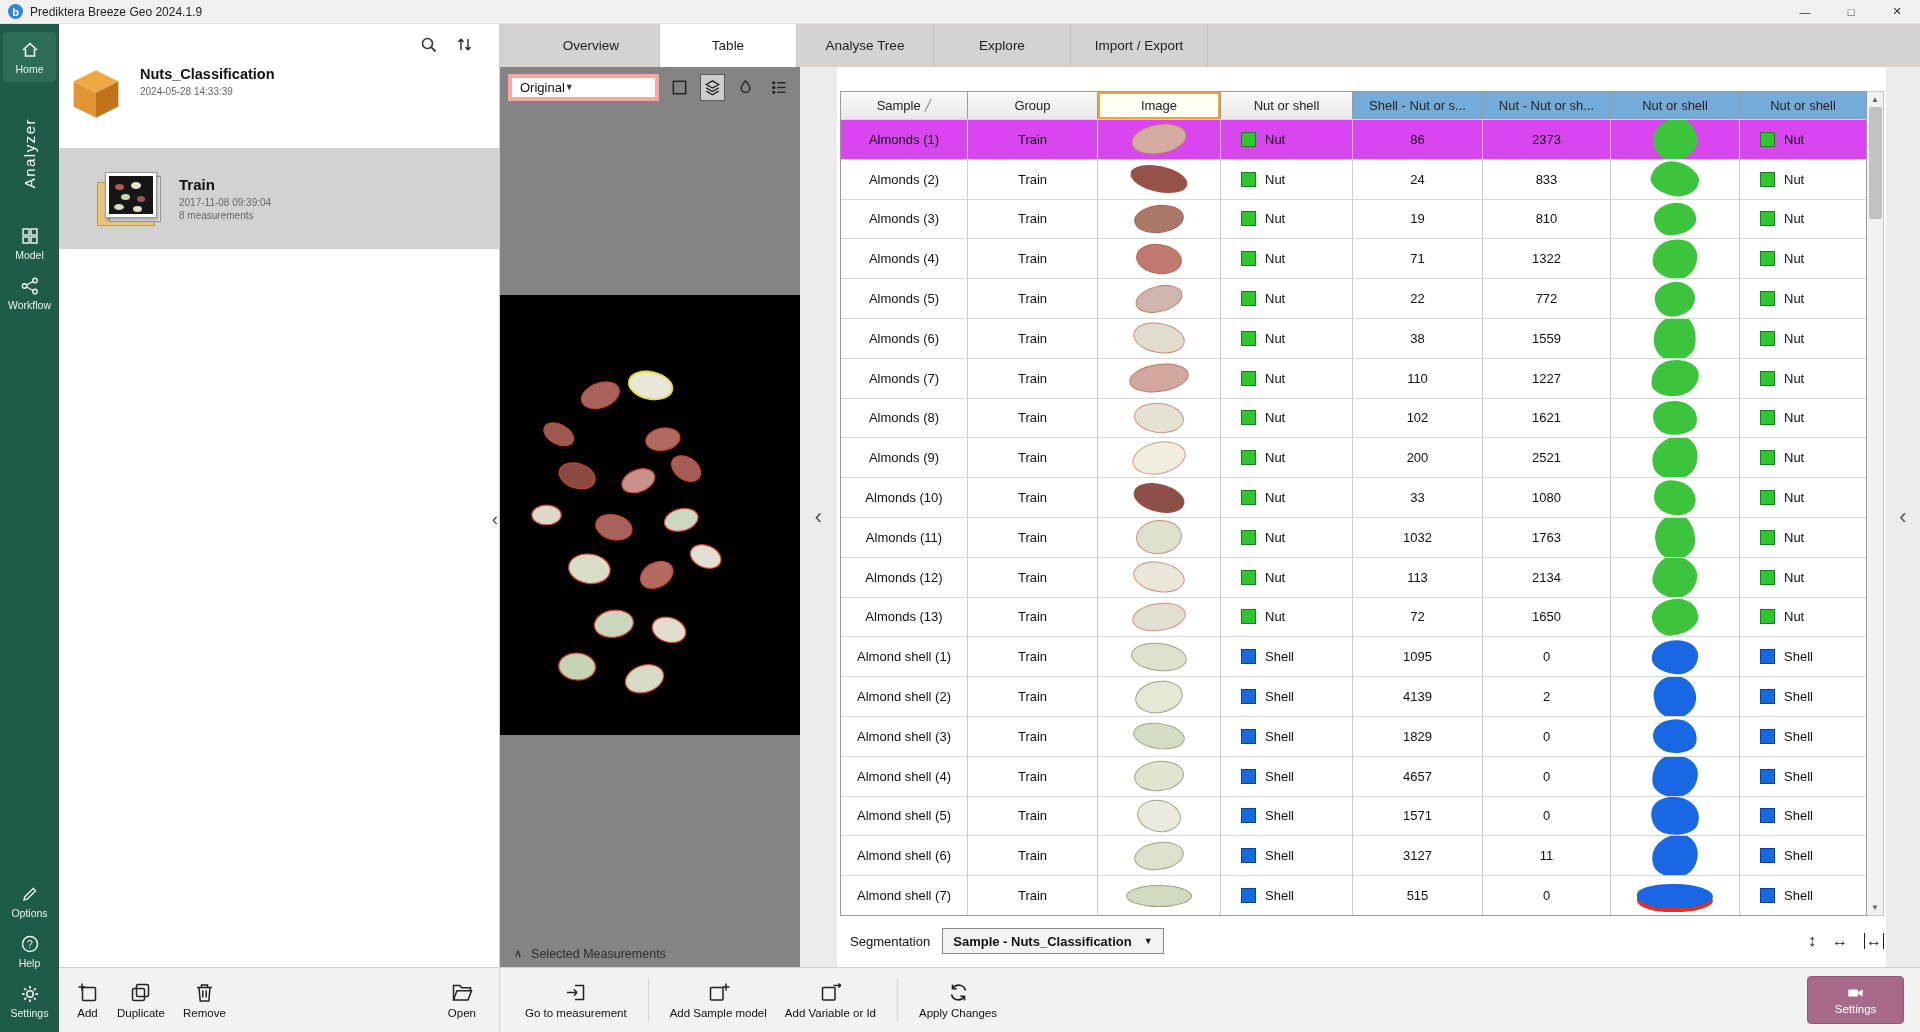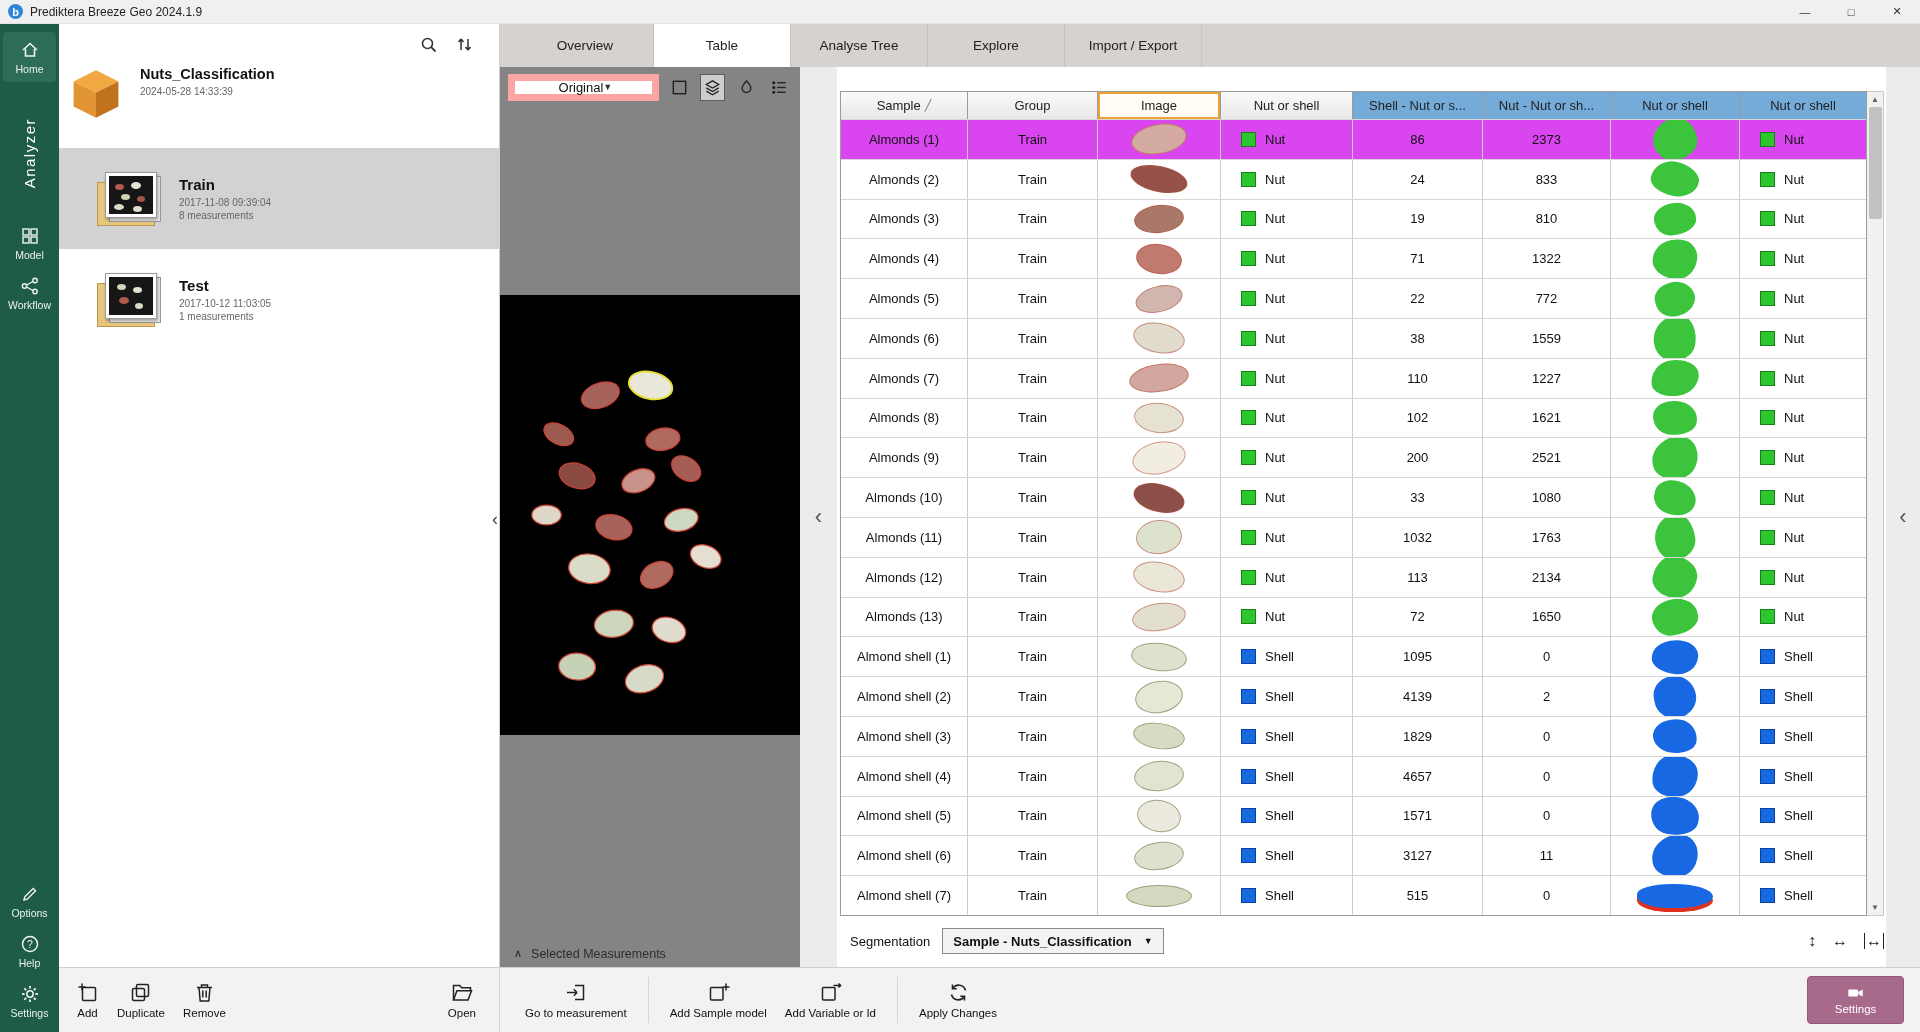--- a/index.html
+++ b/index.html
@@ -43,29 +43,29 @@
   .mt-l1 { right:2px; bottom:6px; }
   .mt-l2 { right:6px; top:2px; background:#fff; padding:3px; box-shadow:1px 2px 3px rgba(0,0,0,.3); }
   .mt-photo { width:100%; height:100%; background:#161616; position:relative; overflow:hidden; }
   .mt-photo i { position:absolute; border-radius:50%; }
   .pp-collapse { position:absolute; right:1px; top:486px; font-size:18px; color:#444; line-height:1; }
 
   
   .right-col { flex:1; display:flex; flex-direction:column; min-width:0; }
   .workspace { flex:1; display:flex; min-height:0; }
   .main { flex:1; display:flex; flex-direction:column; min-width:0; }
-  .tabbar { height:43px; background:#d5d2cf; display:flex; align-items:stretch; padding-left:17px; flex-shrink:0; }
+  .tabbar { height:43px; background:#d5d2cf; display:flex; align-items:stretch; padding-left:23px; flex-shrink:0; }
   .tab { width:137px; display:flex; align-items:center; justify-content:center; font-size:13.5px; color:#222; border-right:1px solid #c6c3c0; }
   .tab.active { background:#fff; }
   .content { flex:1; display:flex; min-height:0; background:#ececec; }
 
   
   .viewer { width:300px; background:#848484; display:flex; flex-direction:column; flex-shrink:0; }
   .viewer-toolbar { height:40px; display:flex; align-items:center; gap:8px; padding:0 8px; flex-shrink:0; }
-  .view-select { width:160px; height:27px; background:#fff; border:7px solid #fca5a5; display:flex; align-items:center; justify-content:center; padding:0 4px 0 8px; font-size:13px; color:#111; }
+  .view-select { width:160px; height:27px; background:#fff; border:4px solid #fca5a5; display:flex; align-items:center; justify-content:flex-start; padding:0 4px 0 8px; font-size:13px; color:#111; }
   .view-select .caret { font-size:9px; color:#333; }
   .vt-btn { width:27px; height:27px; display:flex; align-items:center; justify-content:center; border:1px solid transparent; color:#222; }
   .vt-btn svg { width:19px; height:19px; }
   .vt-btn.selected { background:#cdcdcd; border:1px solid #5c5c5c; }
   .viewer-gap { height:188px; flex-shrink:0; }
   .viewer-image { height:440px; background:#000; flex-shrink:0; }
   .viewer-image svg { width:100%; height:100%; display:block; }
   .sel-meas { margin-top:auto; height:27px; display:flex; align-items:center; gap:9px; padding:0 14px; color:#2c2c2c; font-size:12.5px; }
   .sel-meas .chev { font-size:11px; color:#222; }
 
@@ -243,39 +243,20 @@
             </div>
               </div>
           </div>
           <div>
             <div class="meas-title">Train</div>
             <div class="sub-ts">2017-11-08 09:39:04</div>
             <div class="sub-cnt">8 measurements</div>
           </div>
         </div>
 
-        <div class="meas-item">
-          <div class="meas-thumb">
-            <div class="mt-folder"></div>
-            <div class="mt-layer mt-l1"></div>
-            <div class="mt-layer mt-l2">
-                <div class="mt-photo">
-              <i style="left:8px;top:7px;width:9px;height:6px;background:#cfd8ba;"></i>
-              <i style="left:24px;top:10px;width:9px;height:6px;background:#e6e2d2;"></i>
-              <i style="left:10px;top:20px;width:10px;height:7px;background:#b05a50;"></i>
-              <i style="left:26px;top:26px;width:8px;height:6px;background:#d8dcc6;"></i>
-            </div>
-              </div>
-          </div>
-          <div>
-            <div class="meas-title">Test</div>
-            <div class="sub-ts">2017-10-12 11:03:05</div>
-            <div class="sub-cnt">1 measurements</div>
-          </div>
-        </div>
 
         <span class="pp-collapse">‹</span>
       </aside>
 
       <div class="main">
         <div class="tabbar">
             <div class="tab">Overview</div>
             <div class="tab active">Table</div>
             <div class="tab">Analyse Tree</div>
             <div class="tab">Explore</div>

